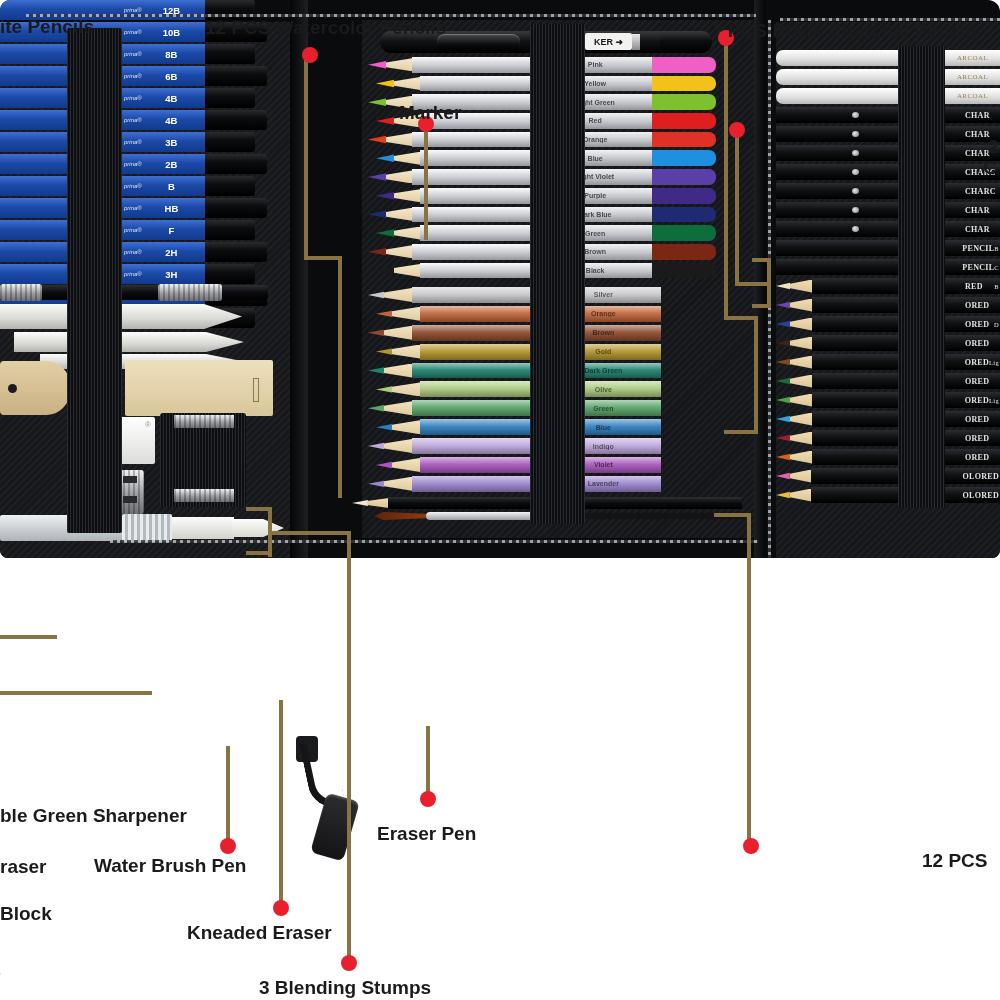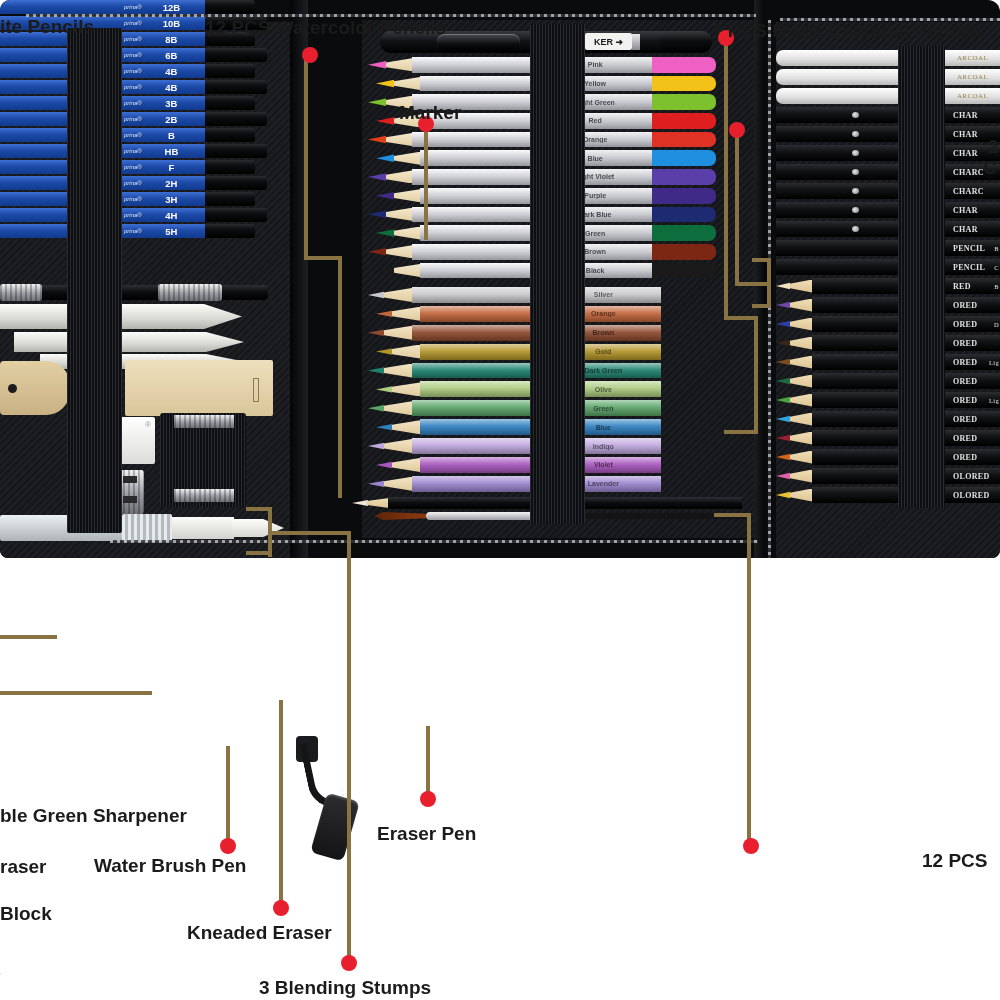--- a/index.html
+++ b/index.html
@@ -17,21 +17,21 @@
          background-image:repeating-linear-gradient(135deg,rgba(255,255,255,.035) 0 2px,transparent 2px 5px)}
   .fold{position:absolute;z-index:2}
   .zip{position:absolute;height:3px;z-index:2;opacity:.85;
        background:repeating-linear-gradient(90deg,#b9bcc0 0 3px,#35363a 3px 7px)}
   .vzip{position:absolute;width:3px;z-index:2;opacity:.85;
         background:repeating-linear-gradient(180deg,#b9bcc0 0 3px,#35363a 3px 7px)}
   .band{position:absolute;z-index:3;border-radius:2px;background-color:#0d0e11;
         background-image:repeating-linear-gradient(90deg,rgba(255,255,255,.12) 0 1px,transparent 1px 3px)}
   
   #graphite-rows{position:absolute;left:0;top:32;width:270px;z-index:1}
-  .g-row{display:flex;height:14px;margin-bottom:2px}
+  .g-row{display:flex;height:20px;margin-bottom:2px}
   .g-body{width:205px;display:flex;align-items:center;padding-left:124px;box-sizing:border-box;
           background:linear-gradient(180deg,#3f6fd4,#1b4aa8 45%,#123a8e);color:#fff}
   .g-brand{font-size:6px;font-style:italic;opacity:.85;margin-right:2px}
   .g-grade{flex:1;text-align:center;font-size:9.5px;font-weight:bold;padding-right:6px}
   .g-tip{background:linear-gradient(180deg,#2a2b2e,#0c0d0f 40%,#000);border-radius:0 3px 3px 0}
   
   #wc-rows{position:absolute;left:368px;top:57px;width:352px;z-index:1}
   .w-row{display:flex;height:15.7px;margin-bottom:3px;align-items:center}
   .w-pt{width:18px;height:9px;background:var(--c);clip-path:polygon(0 50%,100% 8%,100% 92%)}
   .w-cone{width:26px;height:13px;background:linear-gradient(180deg,#f4e8cc,#e3cfa4);
@@ -60,21 +60,21 @@
   #right-rows{position:absolute;left:776px;top:50px;width:224px;z-index:1}
   .r-row{display:flex;height:16px;margin-bottom:3px;align-items:center;position:relative}
   .r-wbody{width:169px;height:100%;background:linear-gradient(180deg,#ffffff,#dedede 60%,#b9b9b9);border-radius:7px 0 0 7px}
   .r-wlabel{flex:1;height:100%;display:flex;align-items:center;justify-content:center;
             background:linear-gradient(180deg,#ffffff,#dedede 60%,#b9b9b9);
             font-family:"Liberation Serif",serif;font-size:7px;color:#97834e;letter-spacing:.4px}
   .r-bbody{width:169px;height:100%;background:linear-gradient(180deg,#2c2d30,#101113 45%,#000);position:relative}
   .r-ring{position:absolute;left:76px;top:5px;width:7px;height:6px;border-radius:50%;
           background:radial-gradient(circle at 40% 40%,#e8e8ea,#77787c)}
   .r-brand{position:absolute;right:8px;top:4px;font-size:6px;font-style:italic;color:#e8e8e8}
-  .r-blabel{flex:1;height:100%;display:flex;align-items:center;padding-left:8px;box-sizing:border-box;
+  .r-blabel{flex:1;height:100%;display:flex;align-items:center;padding-left:20px;box-sizing:border-box;
             background:linear-gradient(180deg,#2c2d30,#101113 45%,#000);
             font-family:"Liberation Serif",serif;font-weight:bold;font-size:8px;color:#e2e2e2;letter-spacing:.3px}
   .r-part{margin-left:auto;padding-right:1px;font-size:6.5px;font-weight:normal}
   .r-pt{width:14px;height:8px;background:var(--c);clip-path:polygon(0 50%,100% 10%,100% 90%)}
   .r-cone{width:22px;height:13px;background:linear-gradient(180deg,#f0ddb6,#ddc593);
           clip-path:polygon(100% 0,100% 100%,0 68%,0 32%)}
   .r-cbody{width:133px;height:100%;background:linear-gradient(180deg,#2c2d30,#101113 45%,#000)}
   
   .tool{position:absolute;z-index:1}
   .stump{position:absolute;z-index:1;background:linear-gradient(180deg,#fcfcfa,#d8d8d4 60%,#b4b4ae);

